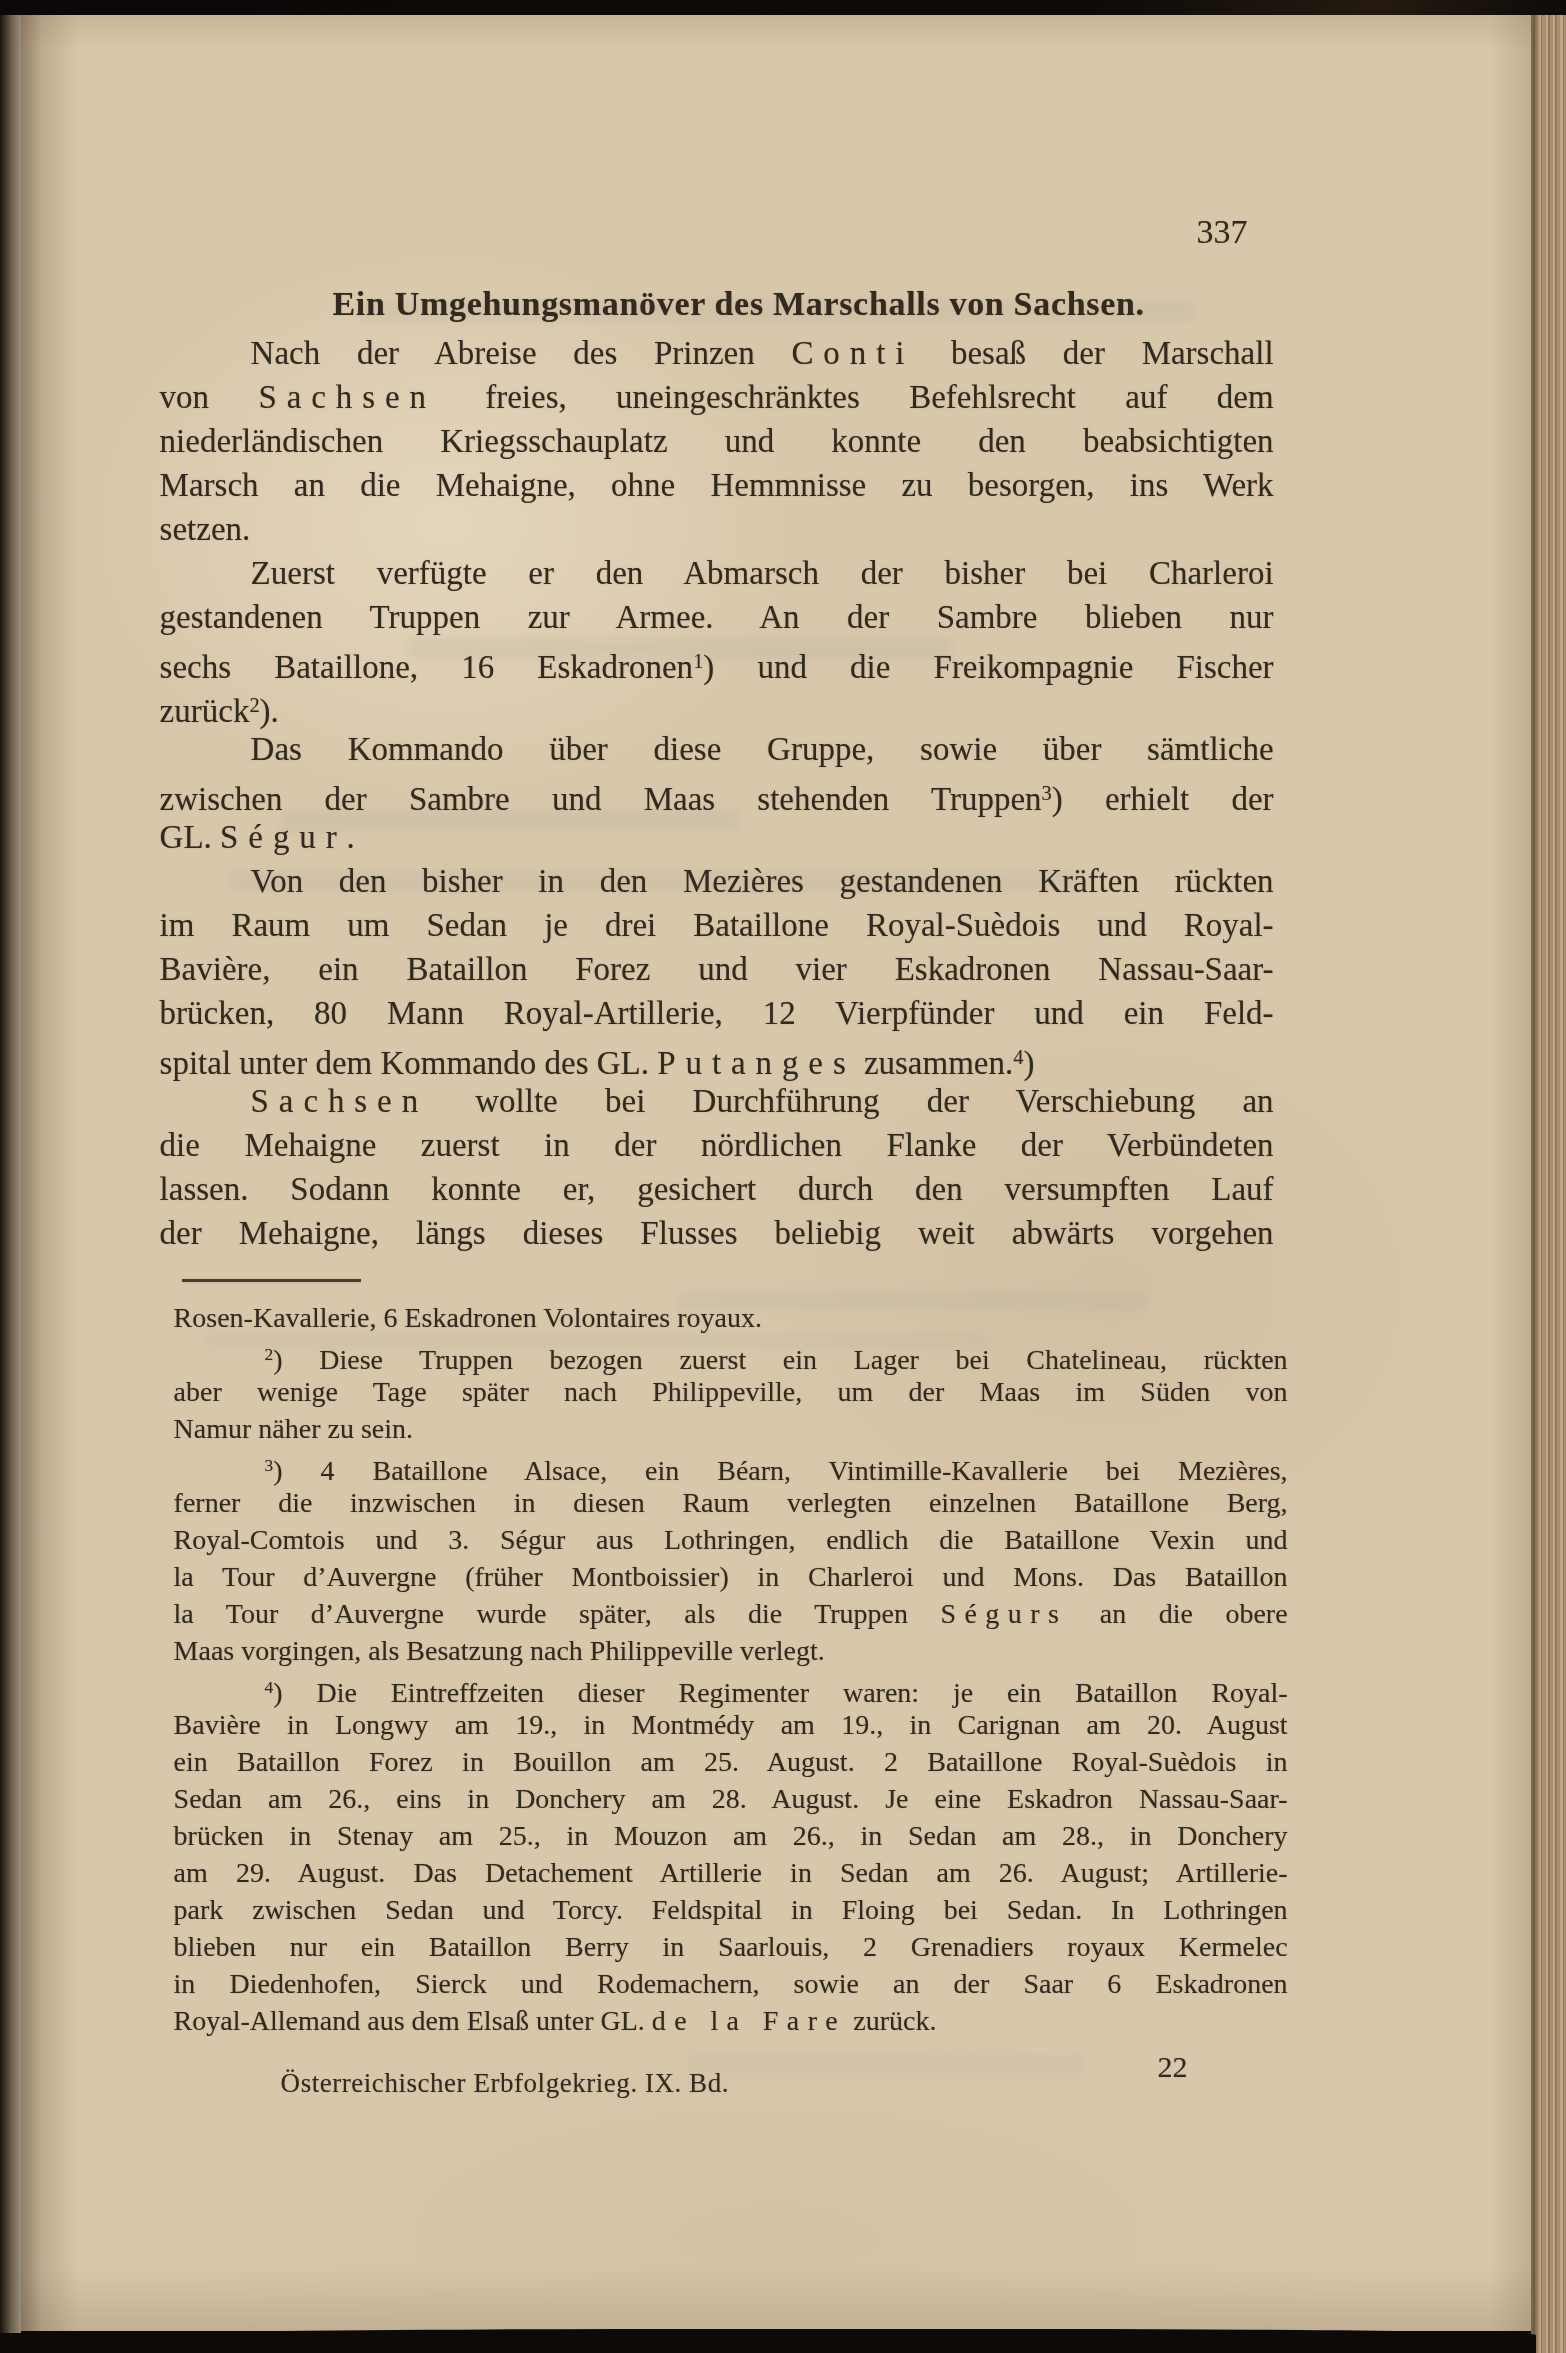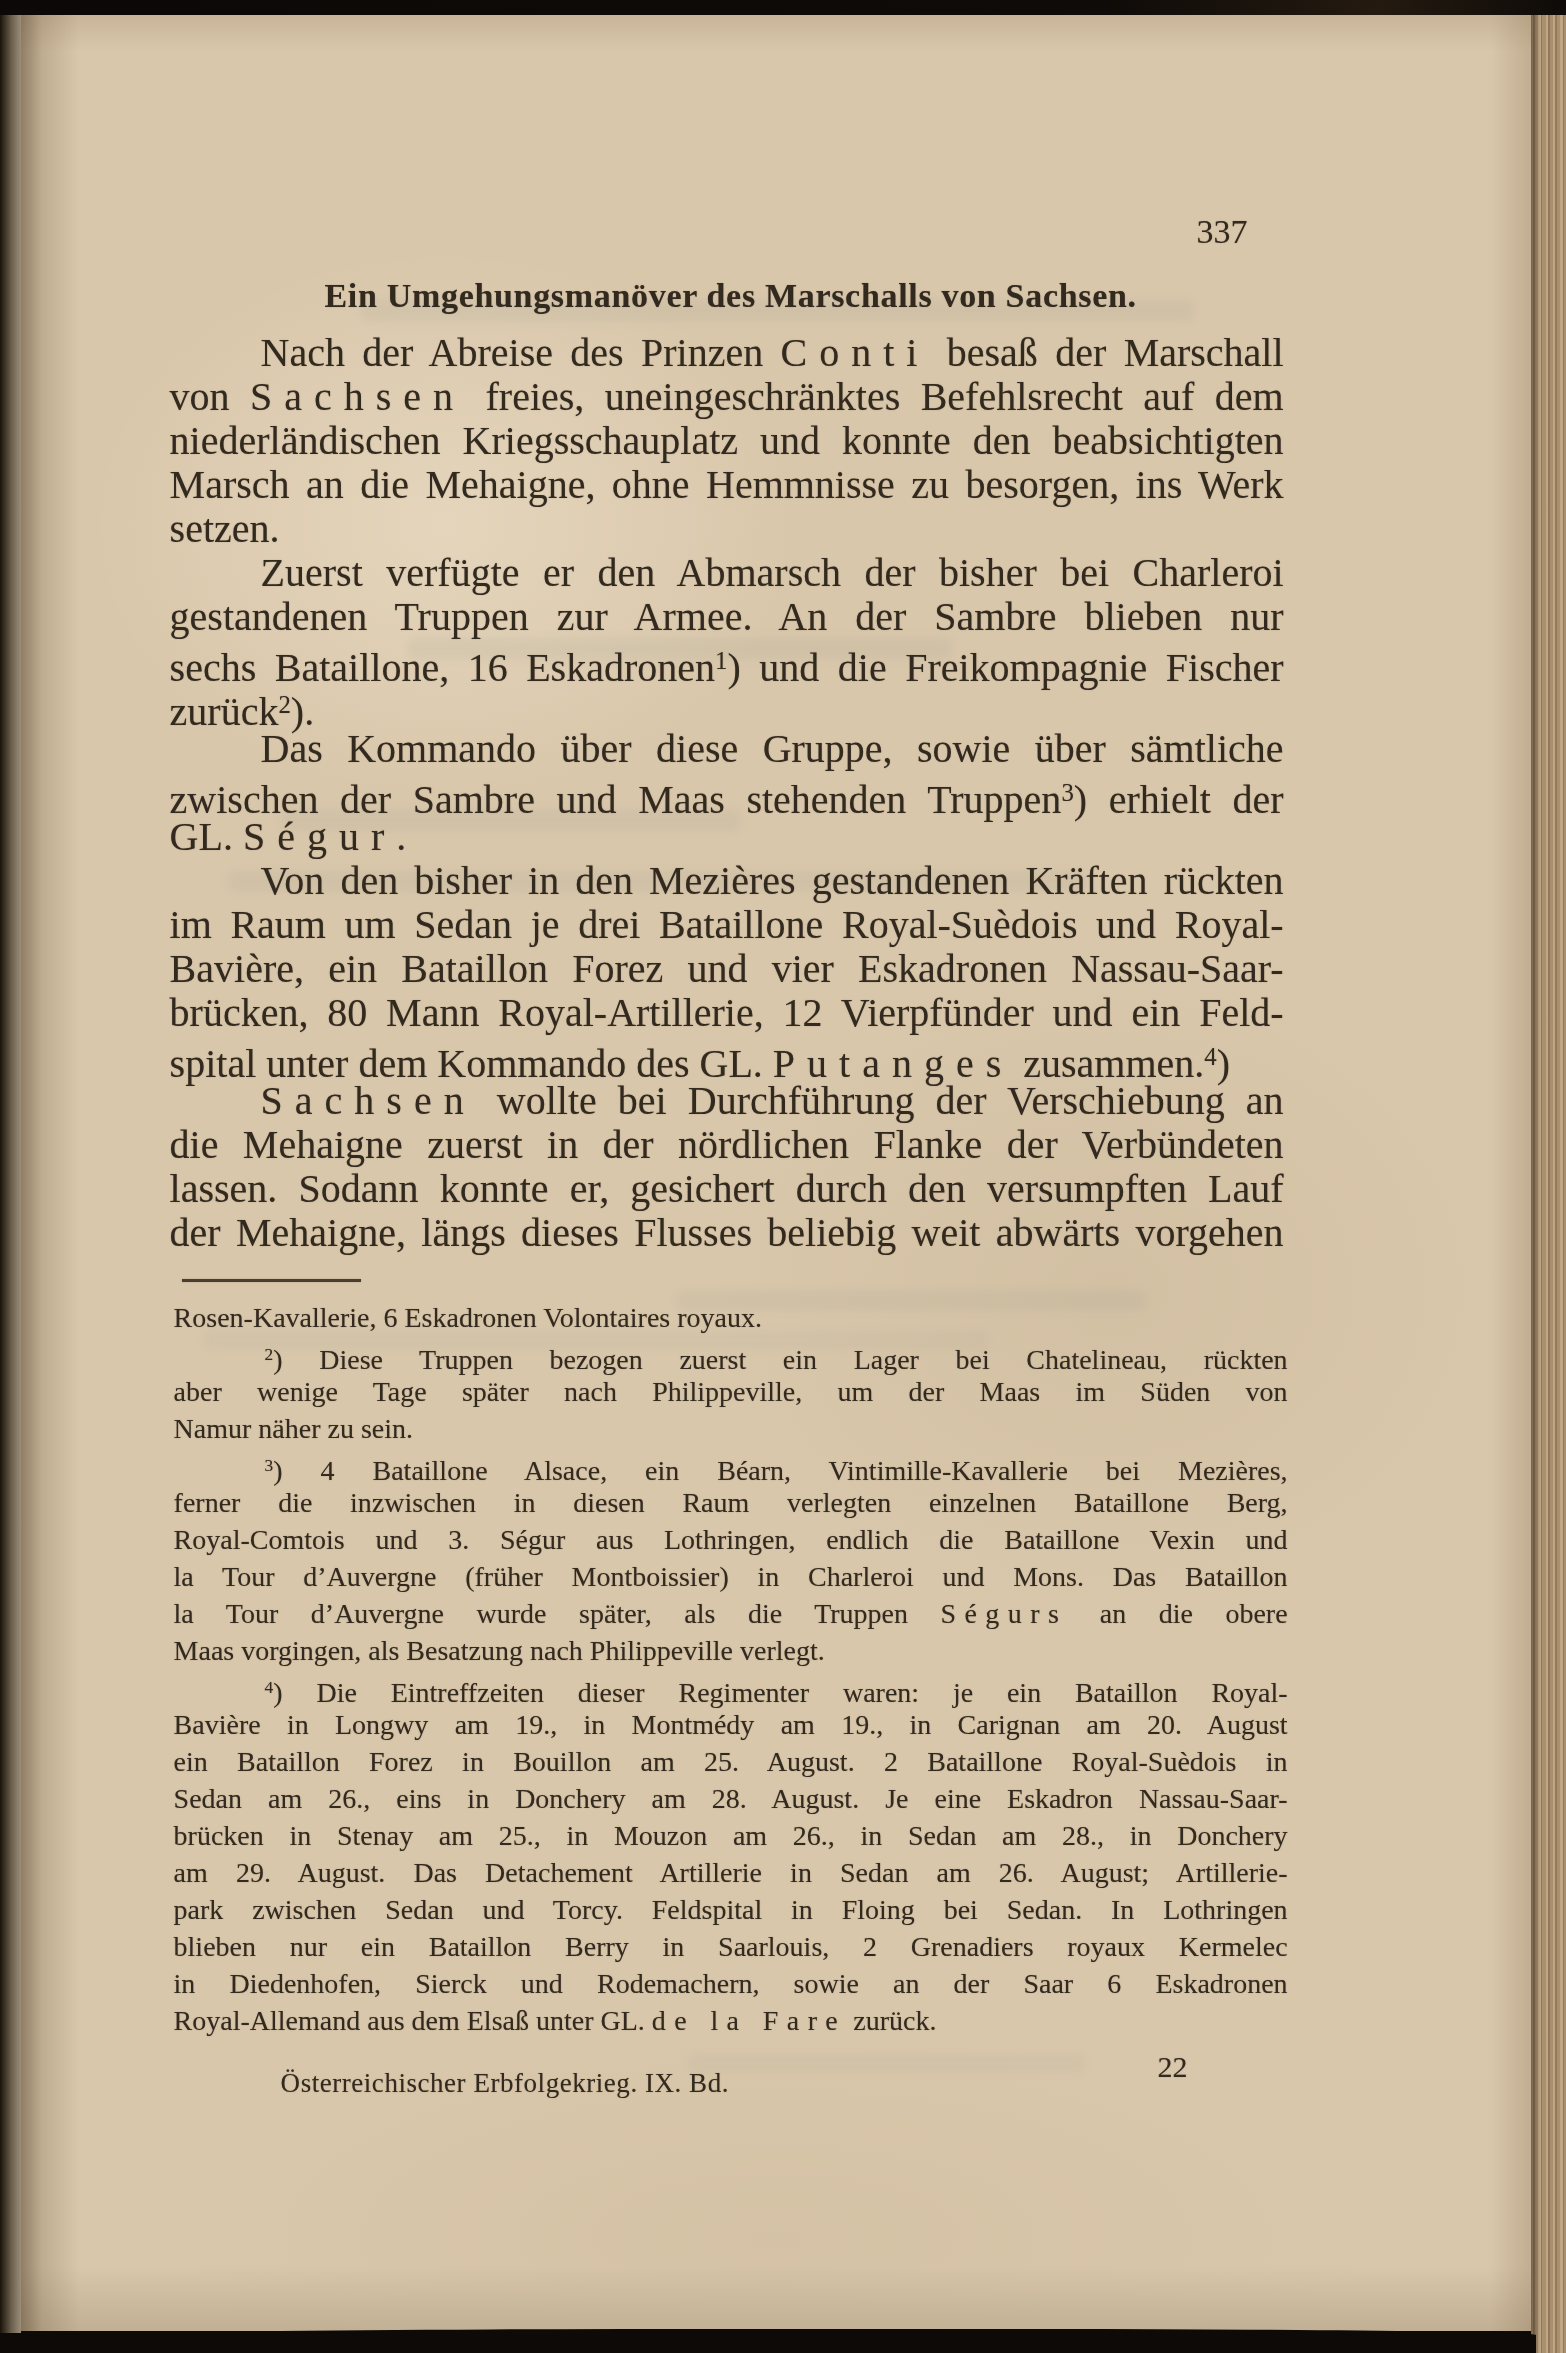--- a/index.html
+++ b/index.html
@@ -27,23 +27,23 @@
              background-image:
                linear-gradient(to right,rgba(56,42,26,0.55) 0px,rgba(56,42,26,0) 9.7px),
                repeating-linear-gradient(90deg,rgba(255,235,205,0.25) 0 2.4px,rgba(90,70,46,0.30) 2.4px 4.2px,rgba(0,0,0,0) 4.2px 7.3px);}
   .band-top{position:absolute;left:0;top:0;width:1567px;height:15px;
             background:linear-gradient(90deg,#0b0807 0%,#0e0b08 70%,#241a10 88%,#0e0b08 100%);}
   .band-bottom{position:absolute;left:0;top:2329px;width:1536px;height:25px;
                background:var(--scan-border,#0d0a08);
                border-radius:45% 35% 0 0 / 9.7px 6px 0 0;}
   
   .pagenum{position:absolute;top:200px;right:284px;font-size:34px;line-height:34px;}
-  .title{position:absolute;left:153px;top:261px;width:1114px;margin:0;
+  .title{position:absolute;left:153px;top:261px;width:1114px;margin:8px;
          font-size:34px;line-height:39px;font-weight:bold;text-align:center;letter-spacing:0.02em;}
-  .bodytext{position:absolute;left:149px;top:316px;width:1114px;font-size:40px;}
+  .bodytext{position:absolute;left:139px;top:316px;width:1114px;font-size:33px;}
   .bodytext .tline{height:44px;line-height:44px;}
   .fnrule{position:absolute;left:161px;top:1264px;width:179px;height:3px;
           background:#4a3e2f;box-shadow:0 0 1.2px rgba(62,50,36,0.5);}
   .fntext{position:absolute;left:153px;top:1284px;width:1114px;font-size:28px;}
   .fntext .tline{height:37px;line-height:37px;}
   .tline{text-align:justify;text-align-last:justify;white-space:normal;}
   .tline.last{text-align-last:left;}
   .tline.ind{text-indent:91px;}
   .sperr{letter-spacing:0.30em;}
   .sup{font-size:0.62em;vertical-align:0.5em;letter-spacing:normal;}

